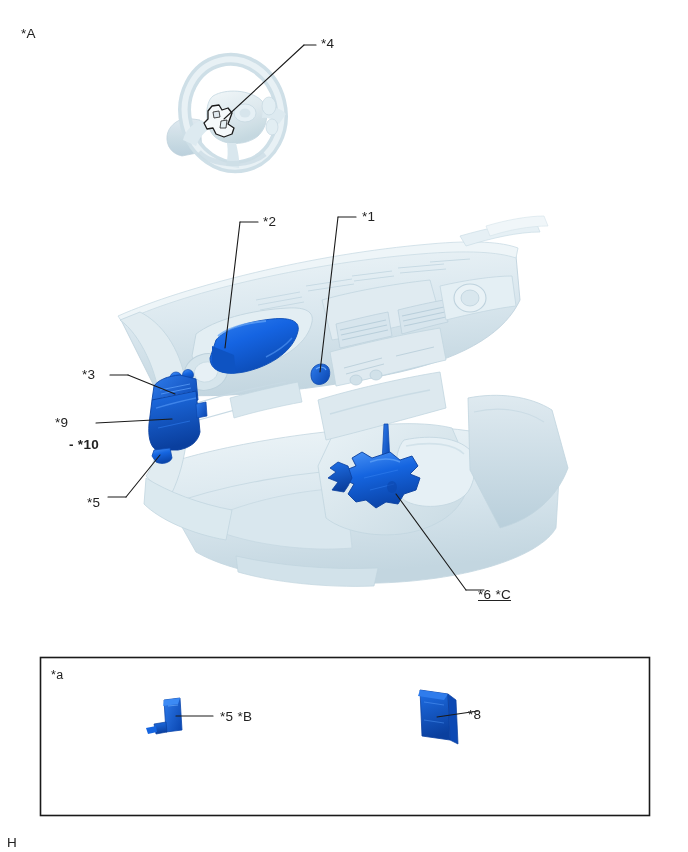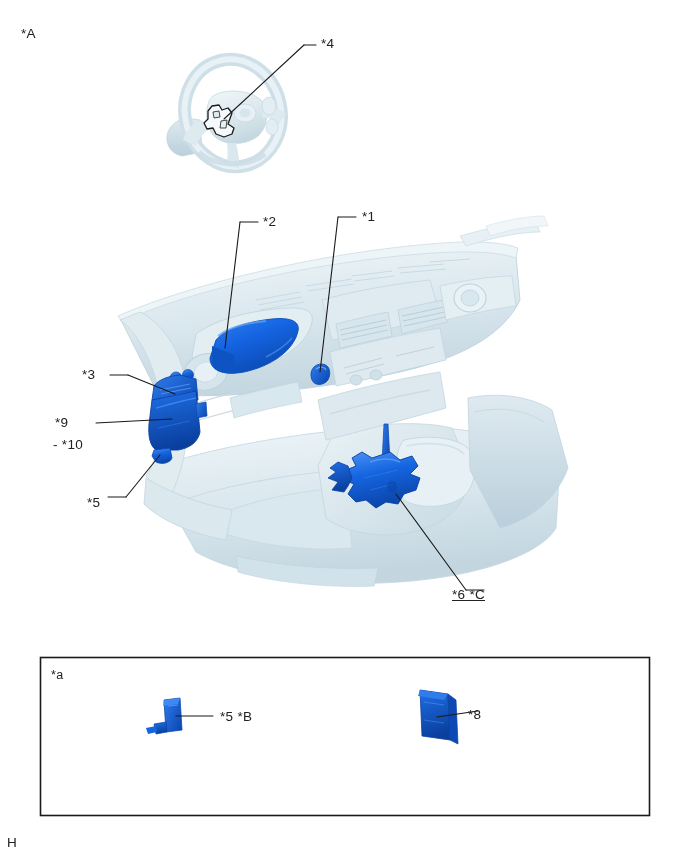--- a/index.html
+++ b/index.html
@@ -300,25 +300,25 @@
   <div class="lbl" style="left:321px;top:37px;">*4</div>
 
   <div class="lbl" style="left:263px;top:215px;">*2</div>
 
   <div class="lbl" style="left:362px;top:210px;">*1</div>
 
   <div class="lbl" style="left:82px;top:368px;">*3</div>
 
   <div class="lbl" style="left:55px;top:416px;">*9</div>
 
-  <div class="lbl" style="left:53px;top:438px;">- *10</div>
+  <div class="lbl" style="left:69px;top:438px;font-weight:bold;">- *10</div>
 
   <div class="lbl" style="left:87px;top:496px;">*5</div>
 
-  <div class="lbl" style="left:452px;top:588px;text-decoration:underline;">*6 *C</div>
+  <div class="lbl" style="left:478px;top:588px;text-decoration:underline;">*6 *C</div>
 
   <div class="lbl lbl-sm" style="left:51px;top:669px;">*a</div>
 
   <div class="lbl" style="left:220px;top:710px;">*5  *B</div>
 
   <div class="lbl" style="left:468px;top:708px;">*8</div>
 
   <div class="lbl" style="left:7px;top:836px;">H</div>
 
 </div>

